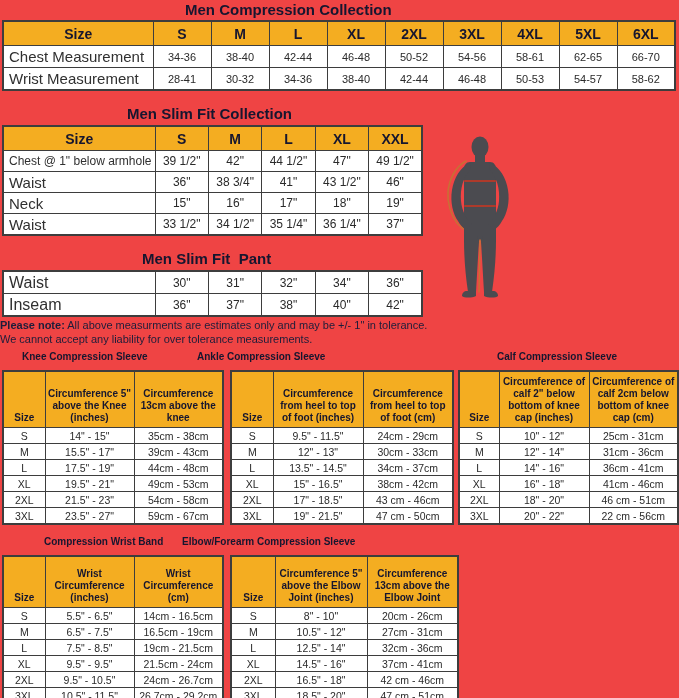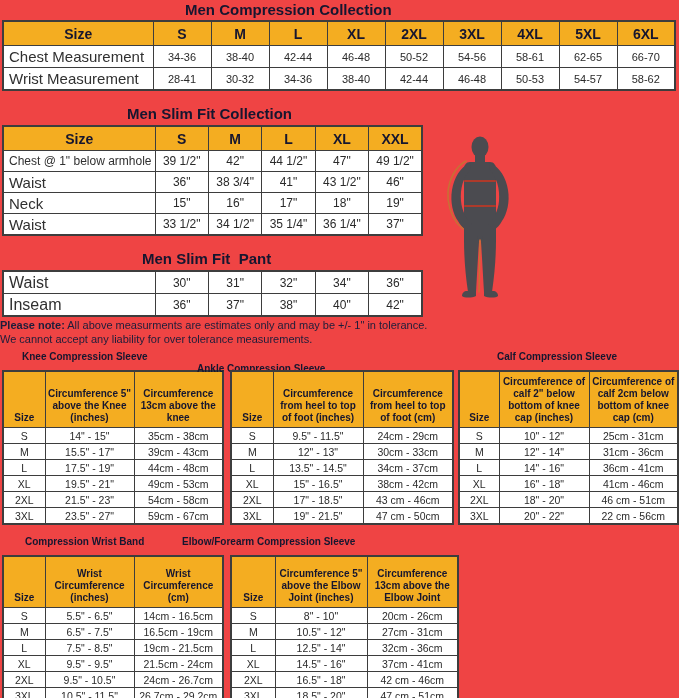--- a/index.html
+++ b/index.html
@@ -282,21 +282,21 @@
           <td class="c2">54cm - 58cm</td>
         </tr>
         <tr>
           <td class="c0">3XL</td>
           <td class="c1">23.5" - 27"</td>
           <td class="c2">59cm - 67cm</td>
         </tr>
       </tbody>
   </table>
 
-  <div class="chart-title t-sm" style="left:197px;top:351px;margin-top:12px;">Ankle Compression Sleeve</div>
+  <div class="chart-title t-sm" style="left:197px;top:351px;">Ankle Compression Sleeve</div>
   <table class="tbl-small mid tbl-ankle">
     <colgroup>
         <col style="width:42px">
         <col style="width:90px">
         <col style="width:90px">
       </colgroup>
     <thead>
       <tr>
         <th>Size</th>
         <th>Circumference from heel to top of foot (inches)</th>
@@ -378,21 +378,21 @@
           <td class="c2">46 cm - 51cm</td>
         </tr>
         <tr>
           <td class="c0">3XL</td>
           <td class="c1">20" - 22"</td>
           <td class="c2">22 cm - 56cm</td>
         </tr>
       </tbody>
   </table>
 
-  <div class="chart-title t-sm" style="left:25px;top:536px;text-align:right;">Compression Wrist Band</div>
+  <div class="chart-title t-sm" style="left:44px;top:536px;text-align:right;">Compression Wrist Band</div>
   <table class="tbl-small bot tbl-wrist">
     <colgroup>
         <col style="width:42px">
         <col style="width:89px">
         <col style="width:89px">
       </colgroup>
     <thead>
       <tr>
         <th>Size</th>
         <th>Wrist Circumference (inches)</th>

